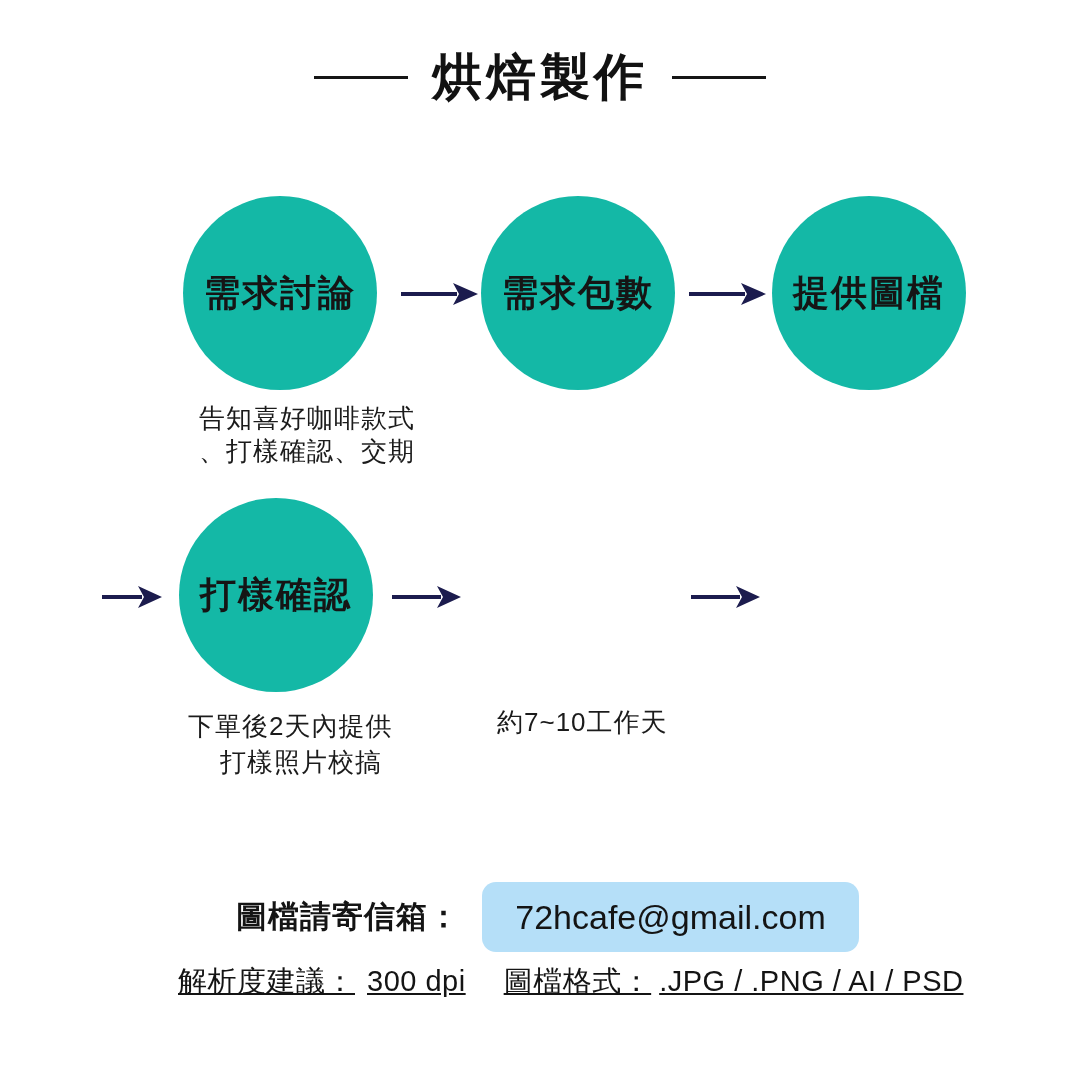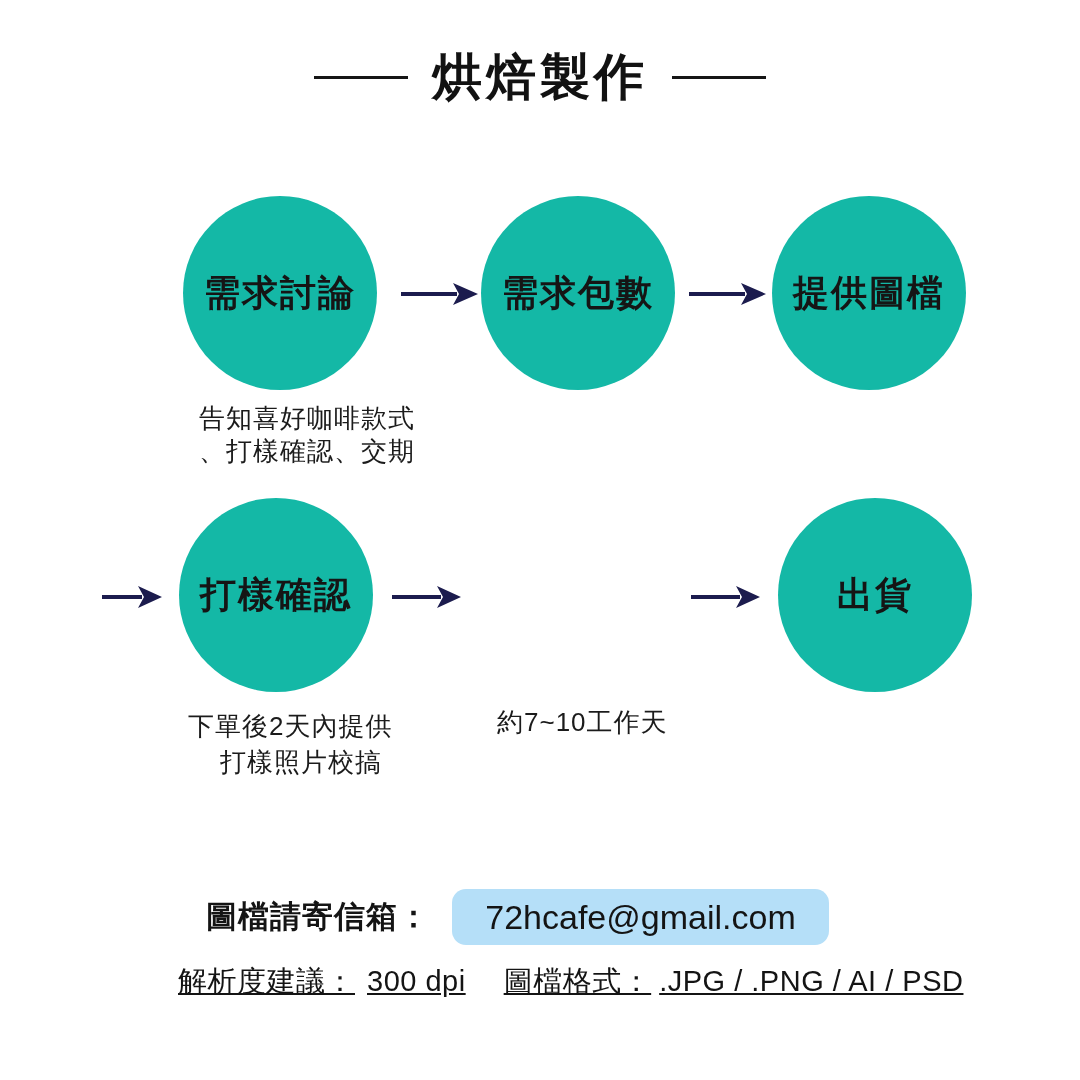--- a/index.html
+++ b/index.html
@@ -81,37 +81,37 @@
   }
   .cap-r1c1 { left: 163px; top: 402px; margin-left: 36px; }
   .cap-r2c1 { left: 188px; top: 708px; line-height: 36px; }
   .cap-r2c1 .line2 { padding-left: 32px; }
   .cap-r2c2 { left: 497px; top: 706px; }
   .caption span { display: block; }
 
   
   .contact-row {
     position: absolute;
-    left: 206px;
+    left: 236px;
     top: 890px;
     height: 54px;
     display: flex;
     align-items: center;
     gap: 22px;
   }
   .contact-label {
     font-size: 31px;
     font-weight: 700;
     letter-spacing: 1px;
     color: #141414;
     white-space: nowrap;
   }
   .email-box {
     width: 377px;
-    height: 56px;
+    height: 70px;
     background: #B5DFF8;
     border-radius: 14px;
     display: flex;
     align-items: center;
     justify-content: center;
     font-size: 34px;
     color: #141414;
     white-space: nowrap;
   }
 
@@ -148,23 +148,20 @@
   <div class="circle c-r1-2">
     <span class="circle-label">需求包數</span>
   </div>
   <div class="circle c-r2-1">
     <span class="circle-label">打樣確認</span>
   </div>
 
   <div class="circle c-r1-3">
     <span class="circle-label">提供圖檔</span>
   </div>
-  <div class="circle c-r2-3">
-    <span class="circle-label">出貨</span>
-  </div>
 
   <div class="arrow a-r1-1">
     <svg width="78" height="26" viewBox="0 0 78 26">
       <line x1="1" y1="13" x2="57" y2="13" stroke="#1C1C4E" stroke-width="4"></line>
       <polygon points="53,2 78,13 53,24 59,13" fill="#1C1C4E"></polygon>
     </svg>
   </div>
   <div class="arrow a-r1-2">
     <svg width="78" height="26" viewBox="0 0 78 26">
       <line x1="1" y1="13" x2="57" y2="13" stroke="#1C1C4E" stroke-width="4"></line>

